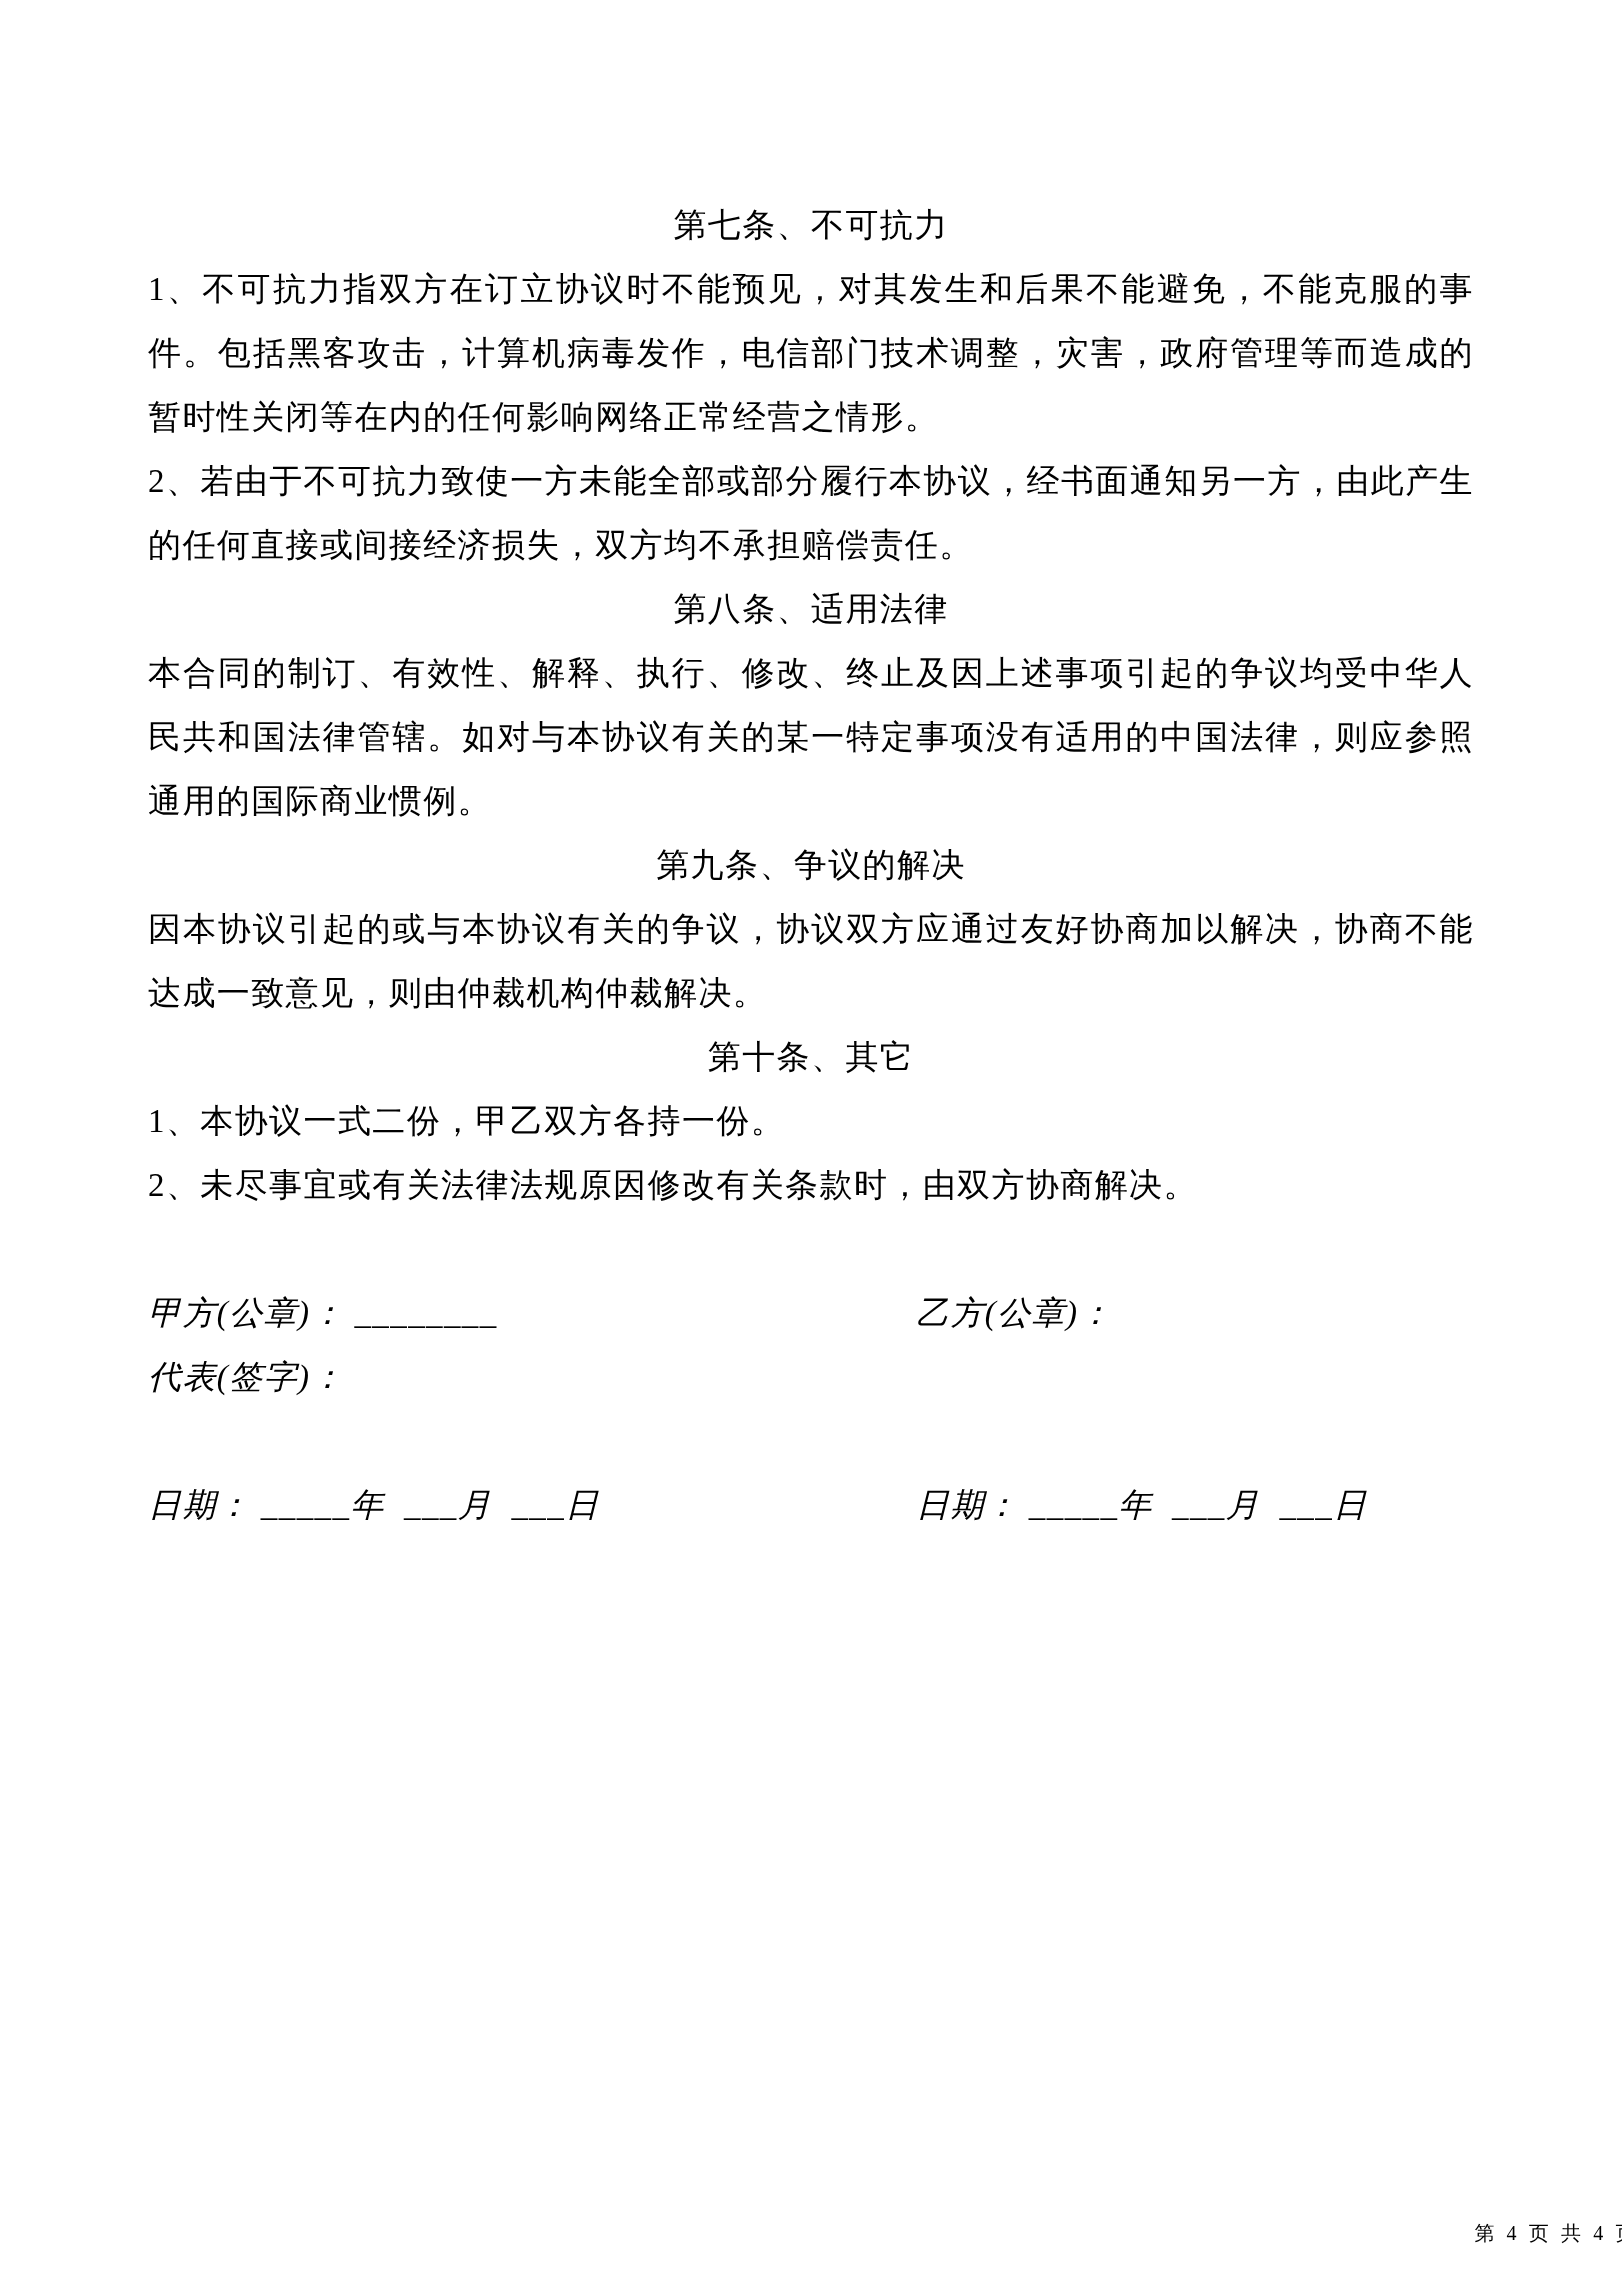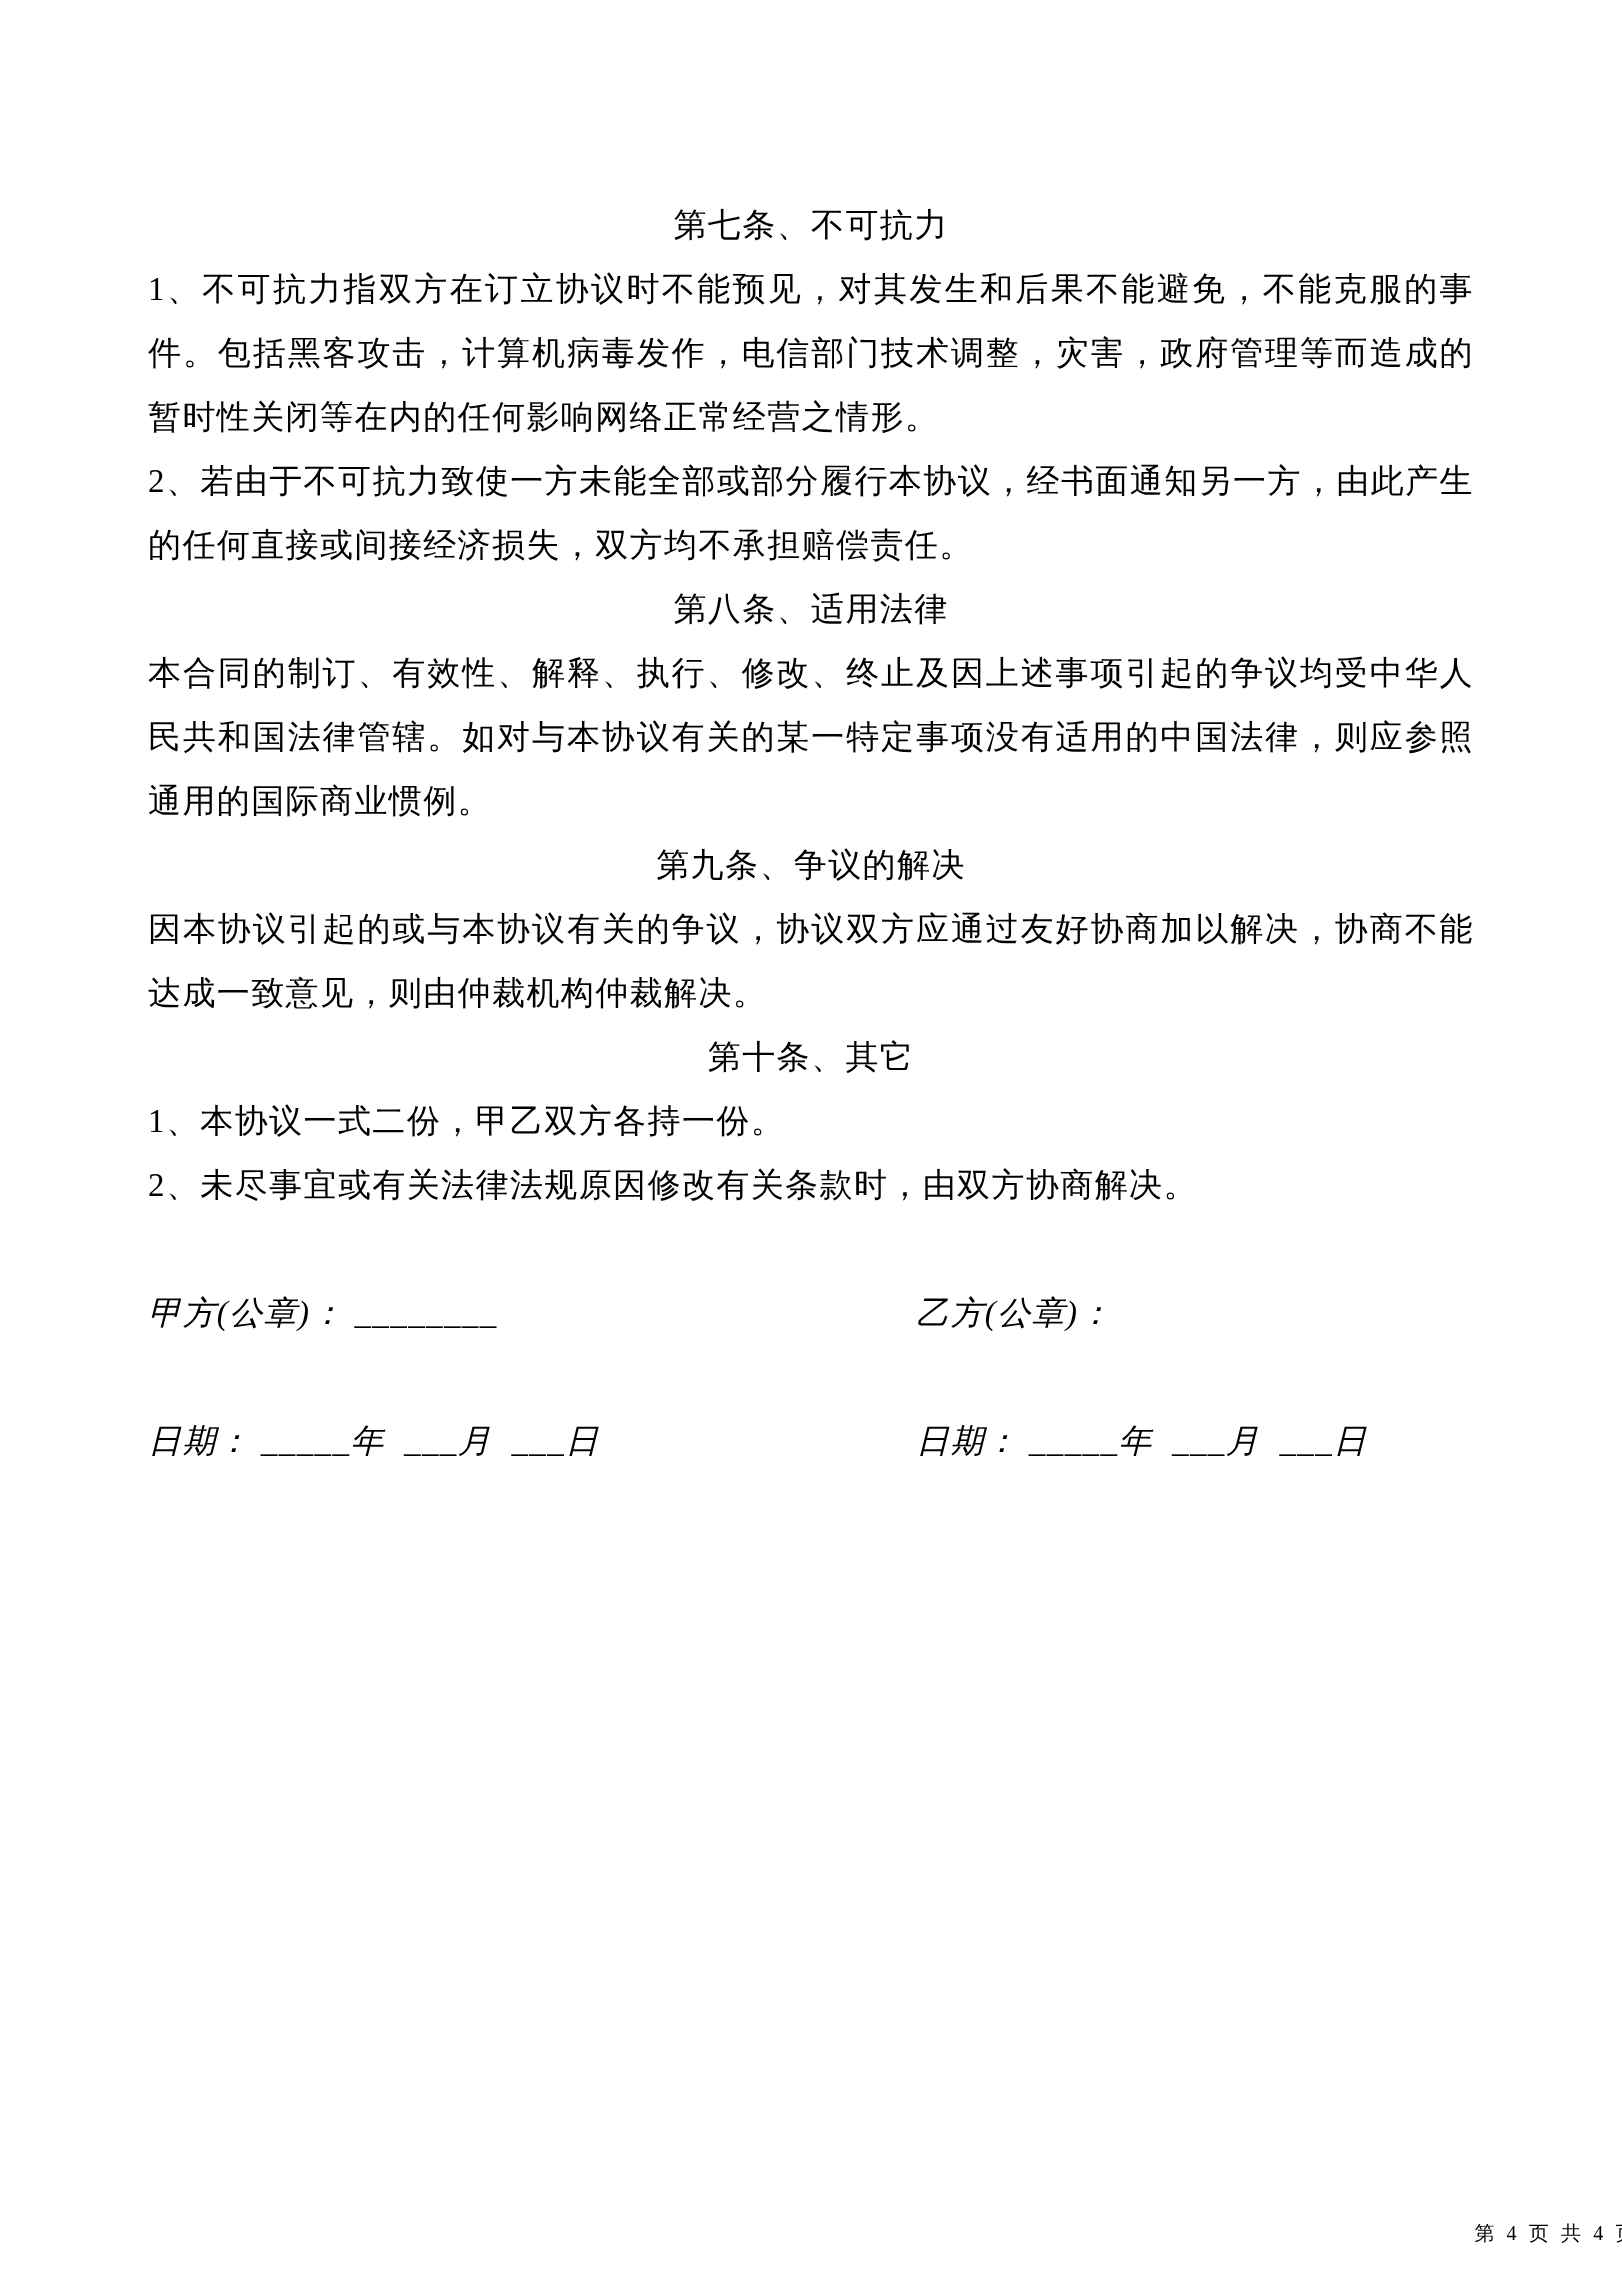--- a/index.html
+++ b/index.html
@@ -60,20 +60,21 @@
     <div class="p">2、未尽事宜或有关法律法规原因修改有关条款时，由双方协商解决。</div>
 
     <div class="sig-spacer"></div>
 
     <div class="sig-row">
       <span class="col-a">甲方(公章)： ________</span>
       <span class="col-b">乙方(公章)：</span>
     </div>
 
     <div class="sig-row">
+      <span class="col-b">代表(签字)：</span>
     </div>
 
     <div class="sig-spacer"></div>
 
     <div class="sig-row">
       <span class="col-a">日期： _____年  ___月  ___日</span>
       <span class="col-b">日期： _____年  ___月  ___日</span>
     </div>
 
   </div>

